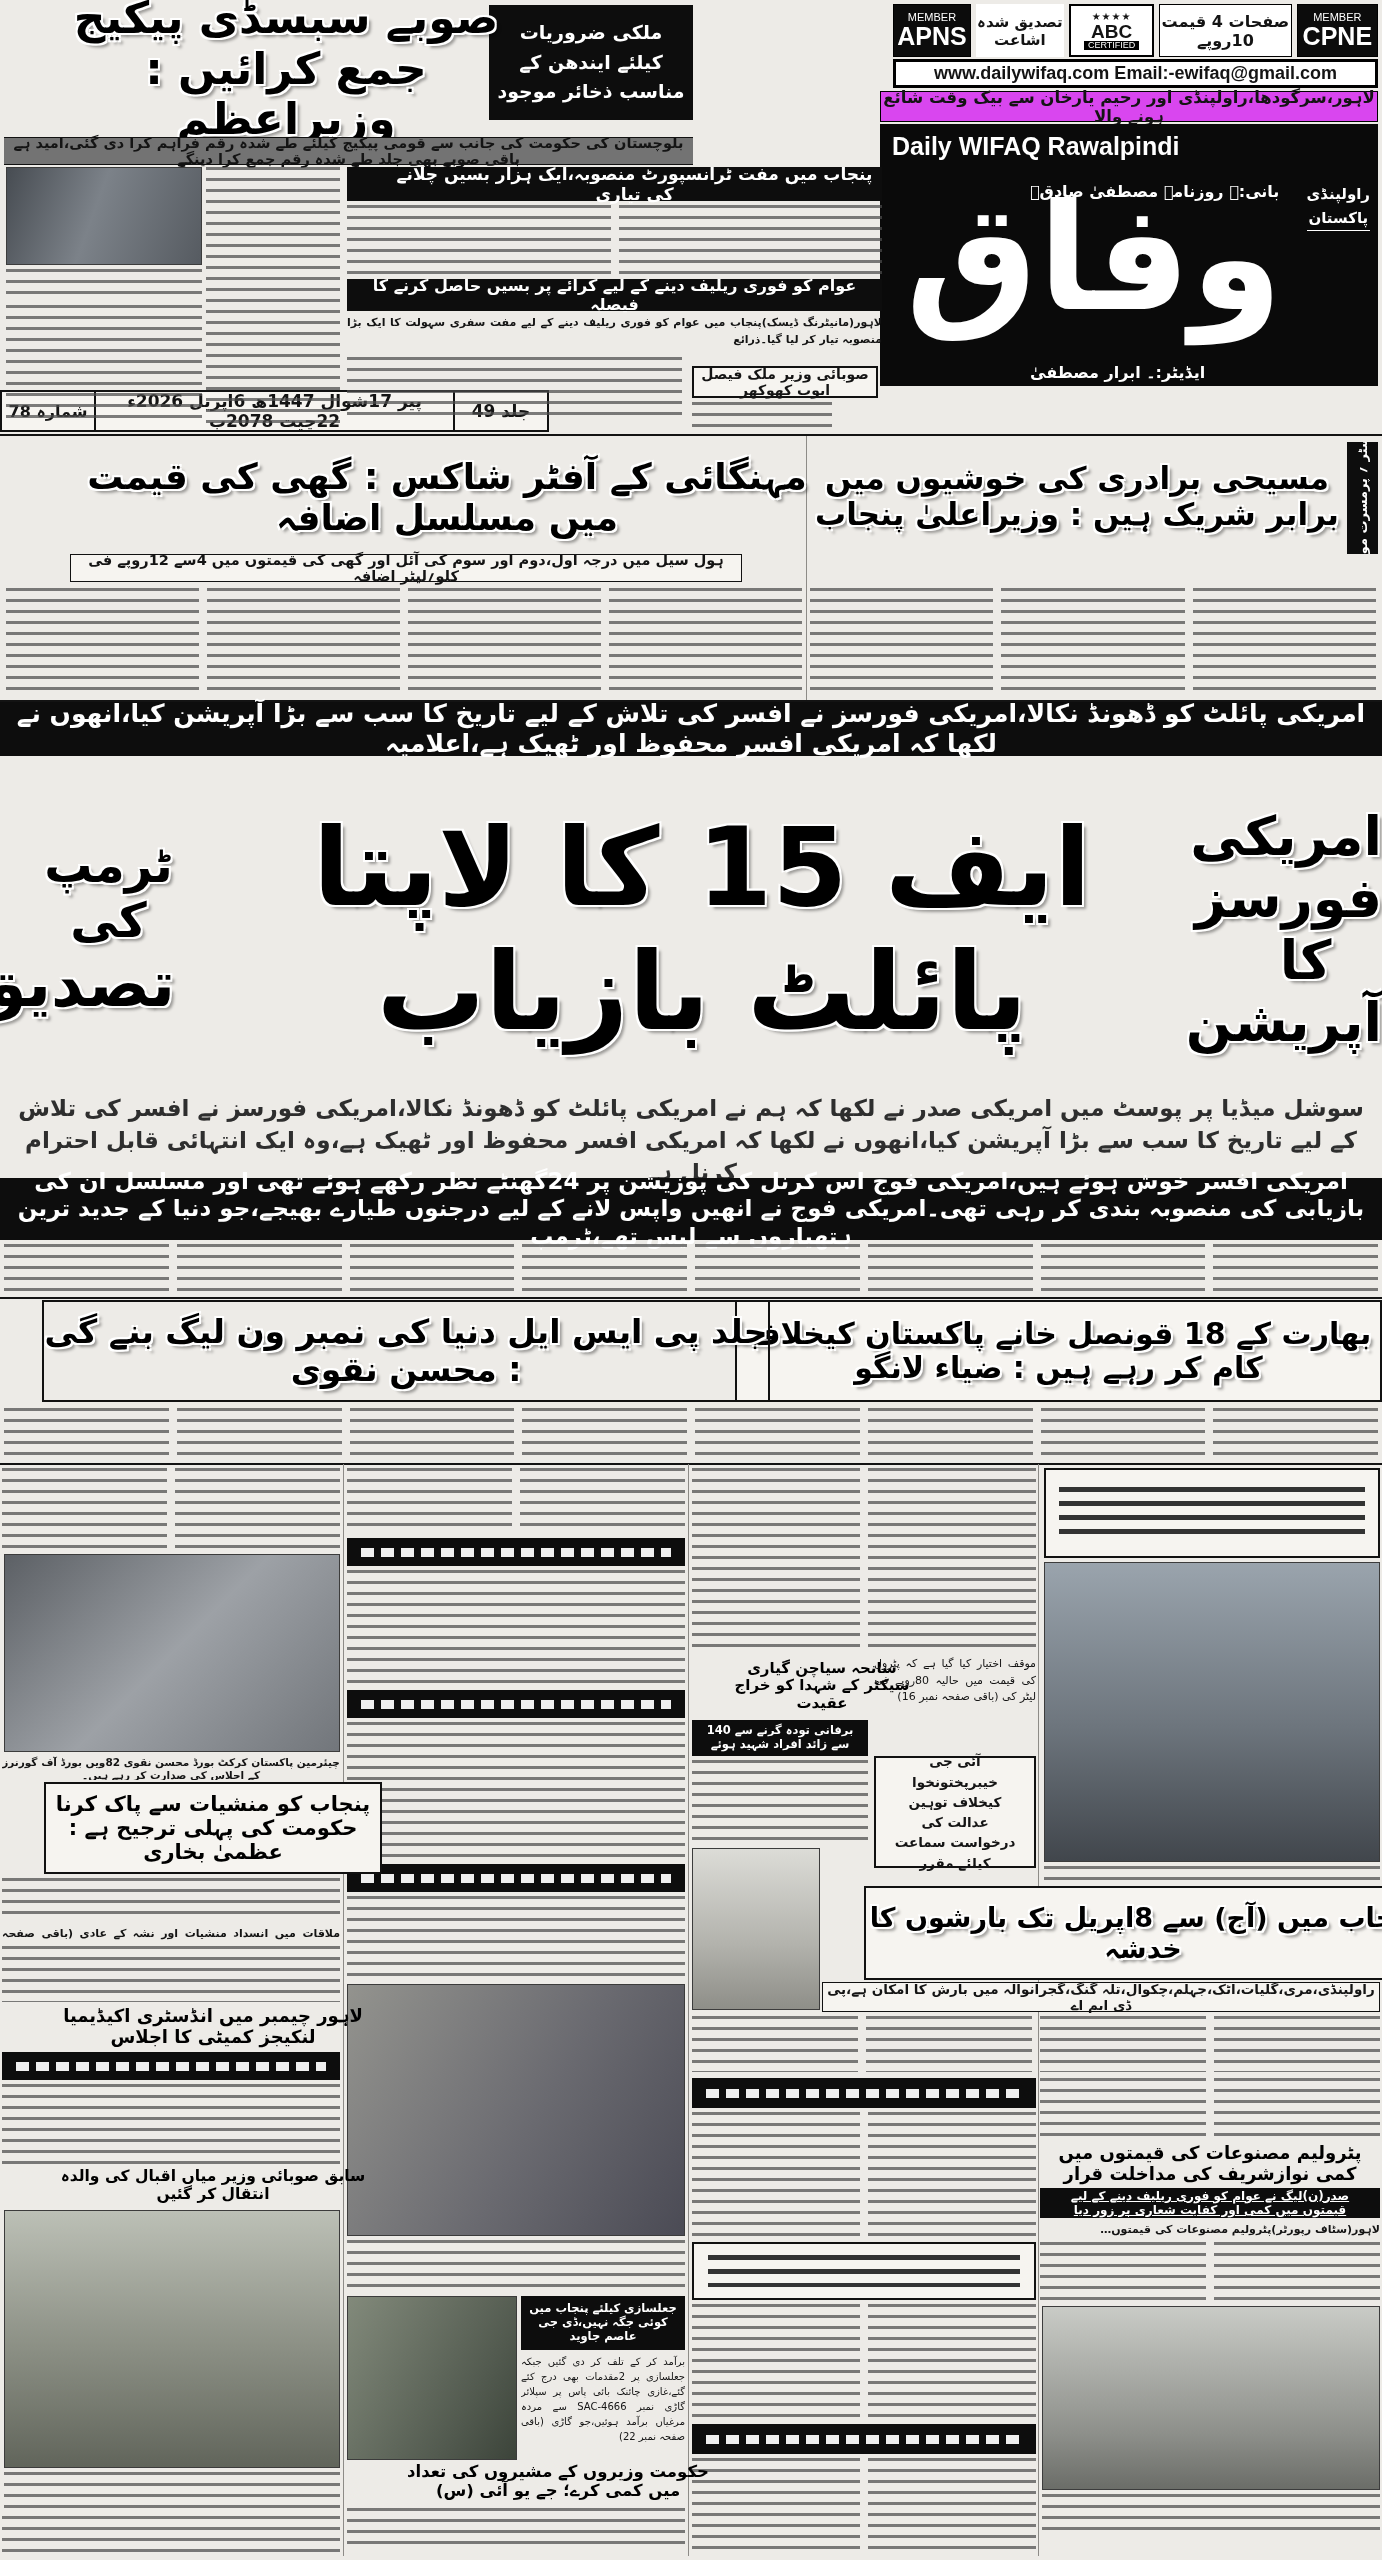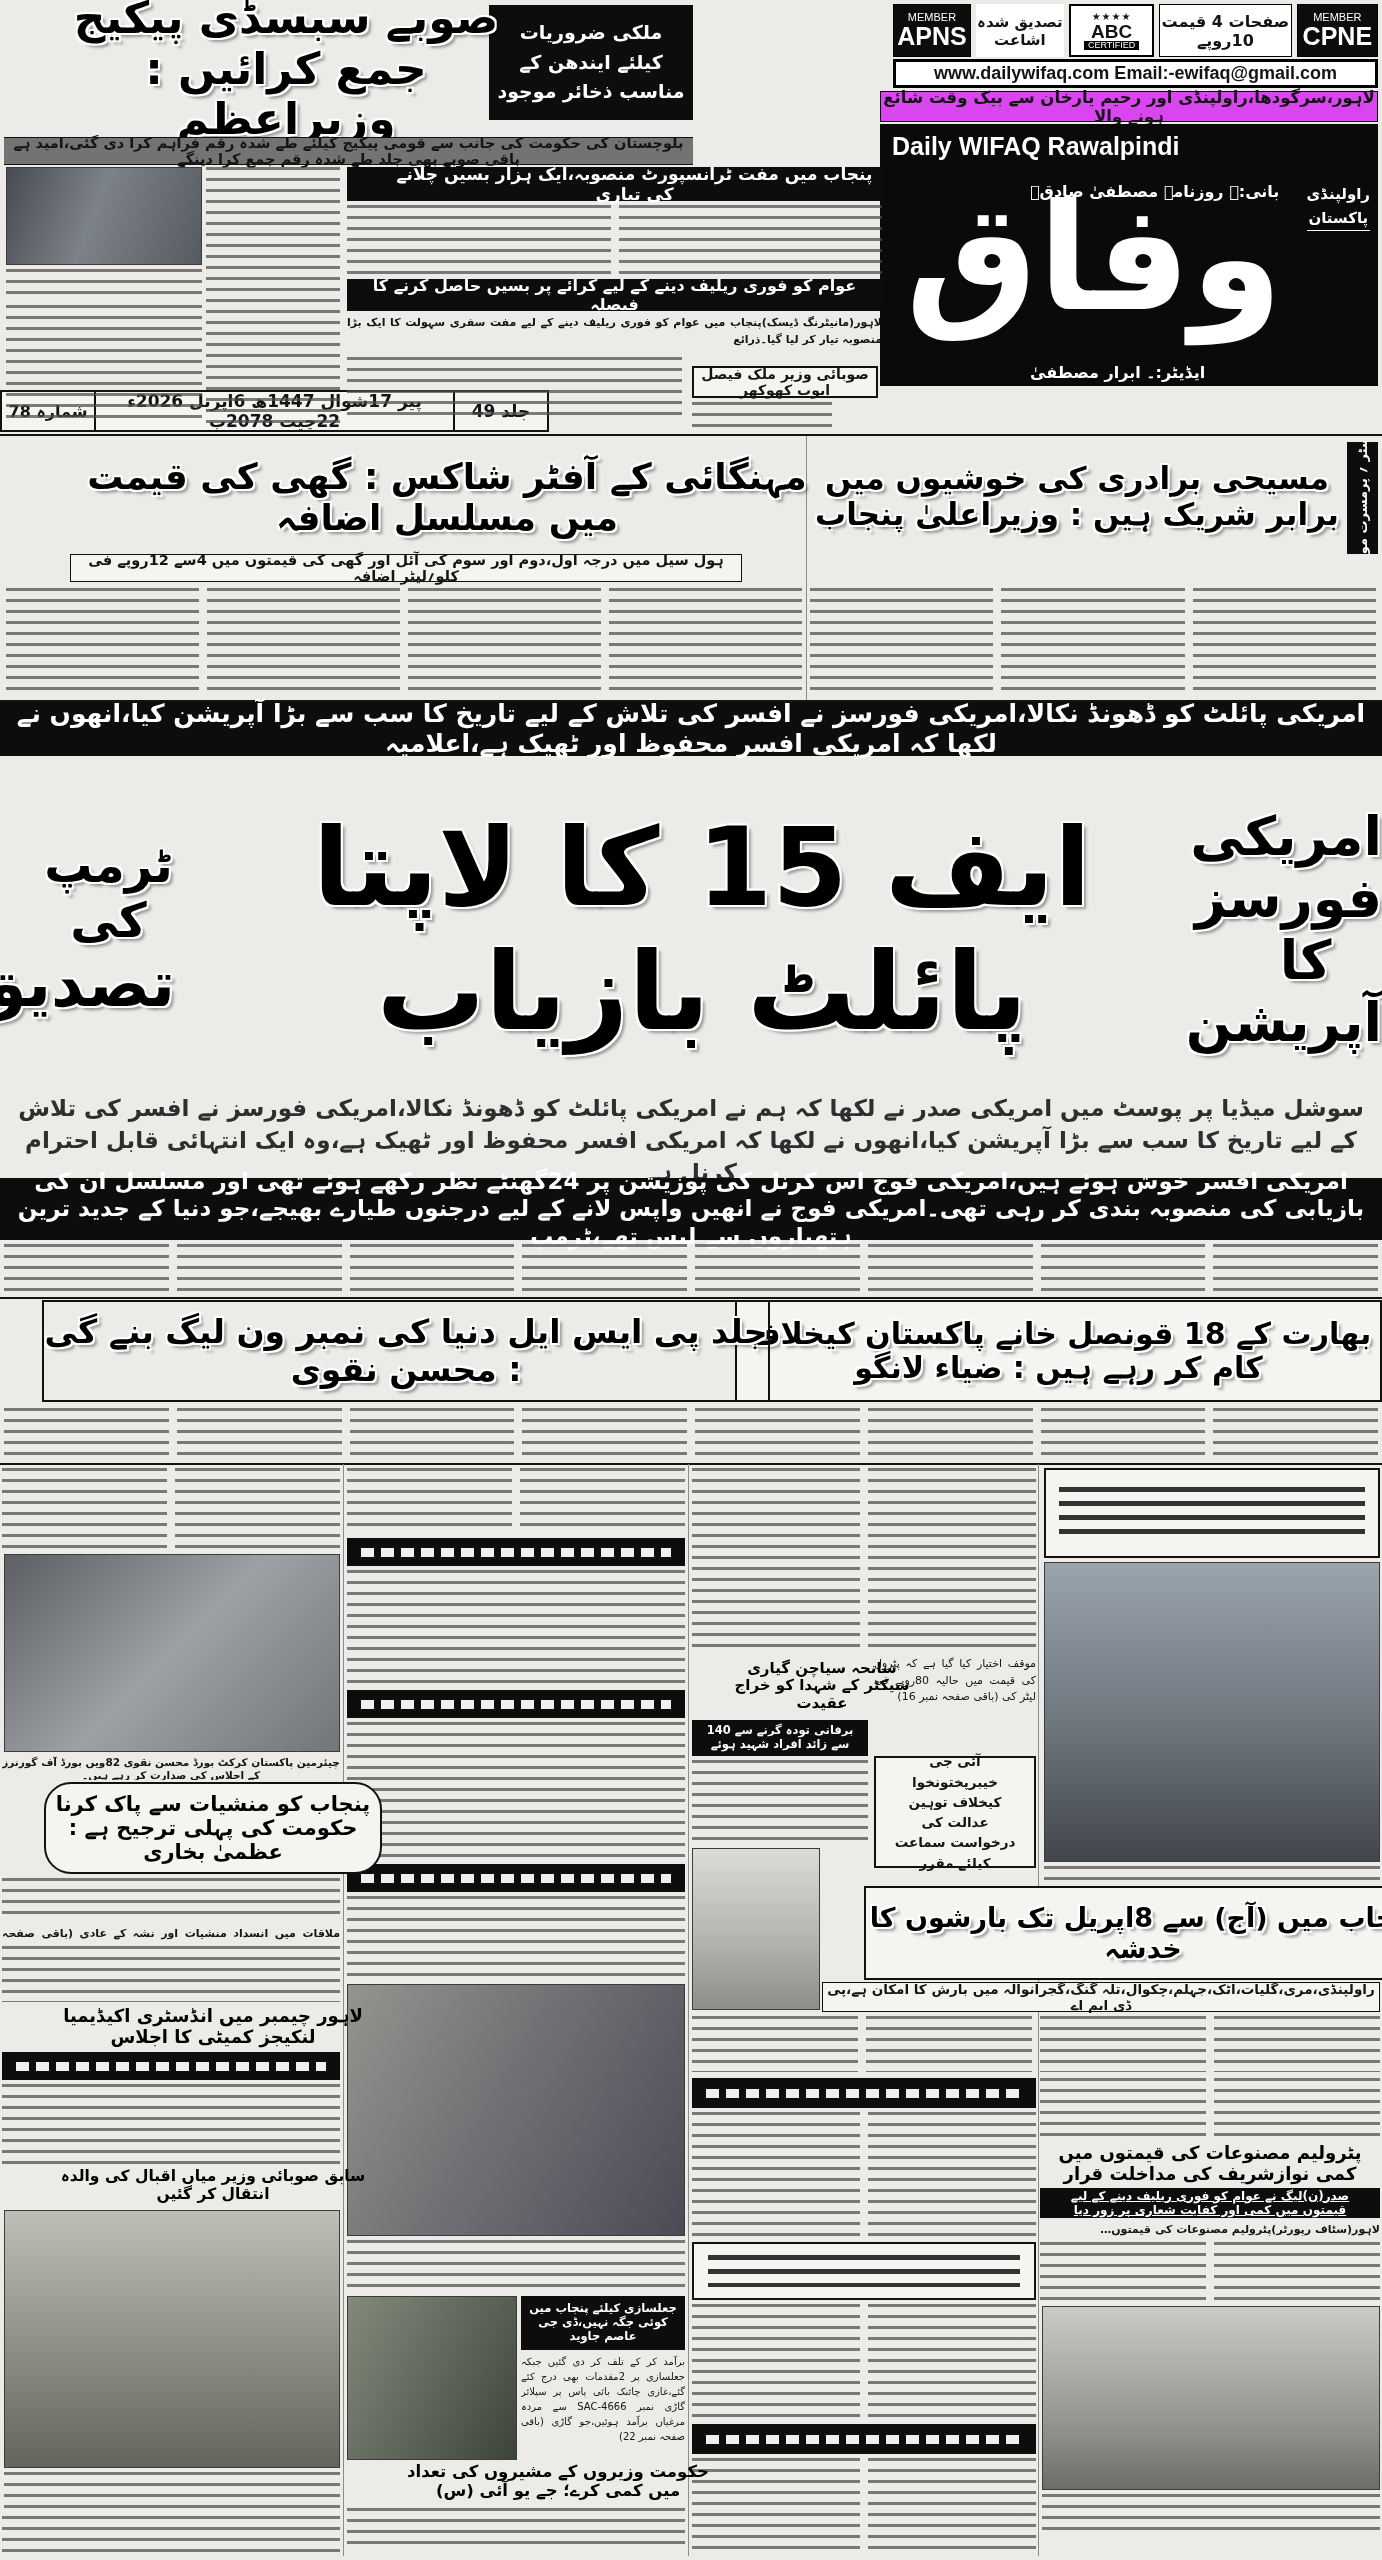--- a/index.html
+++ b/index.html
@@ -245,21 +245,21 @@
   <div class="abs tiny" style="left:521px;top:2354px;width:164px;height:102px;font-size:10px;">برآمد کر کے تلف کر دی گئیں جبکہ جعلسازی پر 2مقدمات بھی درج کئے گئے،غازی چائنک بائی پاس پر سپلائر گاڑی نمبر SAC-4666 سے مردہ مرغیاں برآمد ہوئیں،جو گاڑی (باقی صفحہ نمبر 22)</div>
   <div class="abs hl ctr" style="left:347px;top:2460px;width:338px;height:44px;font-size:16.5px;">حکومت وزیروں کے مشیروں کی تعداد میں کمی کرے؛ جے یو آئی (س)</div>
   <div class="abs ts" style="left:347px;top:2508px;width:338px;height:44px;"></div>
 
   <div class="abs cols" style="left:2px;top:1468px;width:338px;height:82px;">
     <div class="ts"></div>
       <div class="ts"></div>
   </div>
   <div class="abs photo" style="left:4px;top:1554px;width:336px;height:198px;background:linear-gradient(135deg,#5c6065,#9da1a6 50%,#72767b);"></div>
   <div class="abs cap" style="left:2px;top:1756px;width:338px;height:24px;">چیئرمین پاکستان کرکٹ بورڈ محسن نقوی 82ویں بورڈ آف گورنرز کے اجلاس کی صدارت کر رہے ہیں۔</div>
-  <div class="abs box hl ctr" style="left:2px;top:1782px;width:338px;height:92px;font-size:21px;border-radius:27px;">پنجاب کو منشیات سے پاک کرنا حکومت کی پہلی ترجیح ہے : عظمیٰ بخاری</div>
+  <div class="abs box hl ctr" style="left:2px;top:1782px;width:338px;height:92px;font-size:21px;">پنجاب کو منشیات سے پاک کرنا حکومت کی پہلی ترجیح ہے : عظمیٰ بخاری</div>
   <div class="abs ts" style="left:2px;top:1878px;width:338px;height:44px;"></div>
   <div class="abs tiny b" style="left:2px;top:1926px;width:338px;height:16px;">ملاقات میں انسداد منشیات اور نشہ کے عادی (باقی صفحہ نمبر 26)</div>
   <div class="abs ts" style="left:2px;top:1946px;width:338px;height:56px;"></div>
   <div class="abs hl ctr" style="left:2px;top:2006px;width:338px;height:42px;font-size:18px;">لاہور چیمبر میں انڈسٹری اکیڈیمیا لنکیجز کمیٹی کا اجلاس</div>
   <div class="abs simbar" style="left:2px;top:2052px;width:338px;height:28px;"></div>
   <div class="abs ts" style="left:2px;top:2084px;width:338px;height:80px;"></div>
   <div class="abs hl ctr" style="left:2px;top:2166px;width:338px;height:40px;font-size:15.5px;">سابق صوبائی وزیر میاں اقبال کی والدہ انتقال کر گئیں</div>
   <div class="abs photo" style="left:4px;top:2210px;width:336px;height:258px;background:linear-gradient(180deg,#bcc0b6,#8a8e83 55%,#61655b);"></div>
   <div class="abs ts" style="left:4px;top:2472px;width:336px;height:40px;"></div>
   <div class="abs ts" style="left:2px;top:2516px;width:338px;height:38px;"></div>

